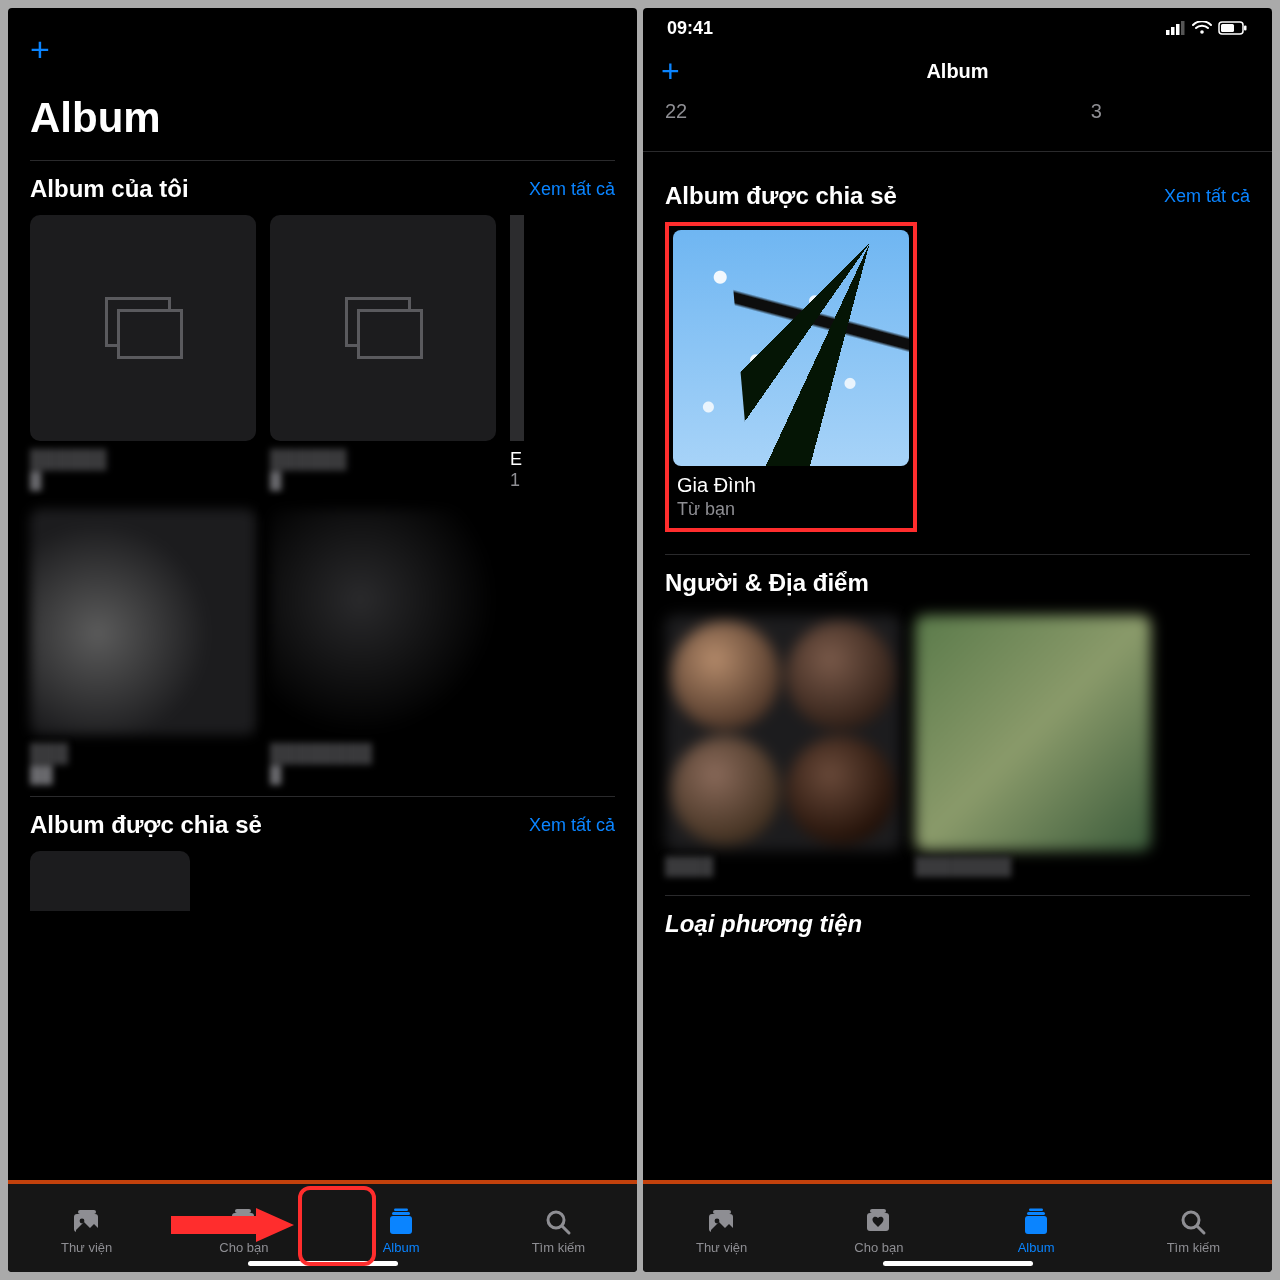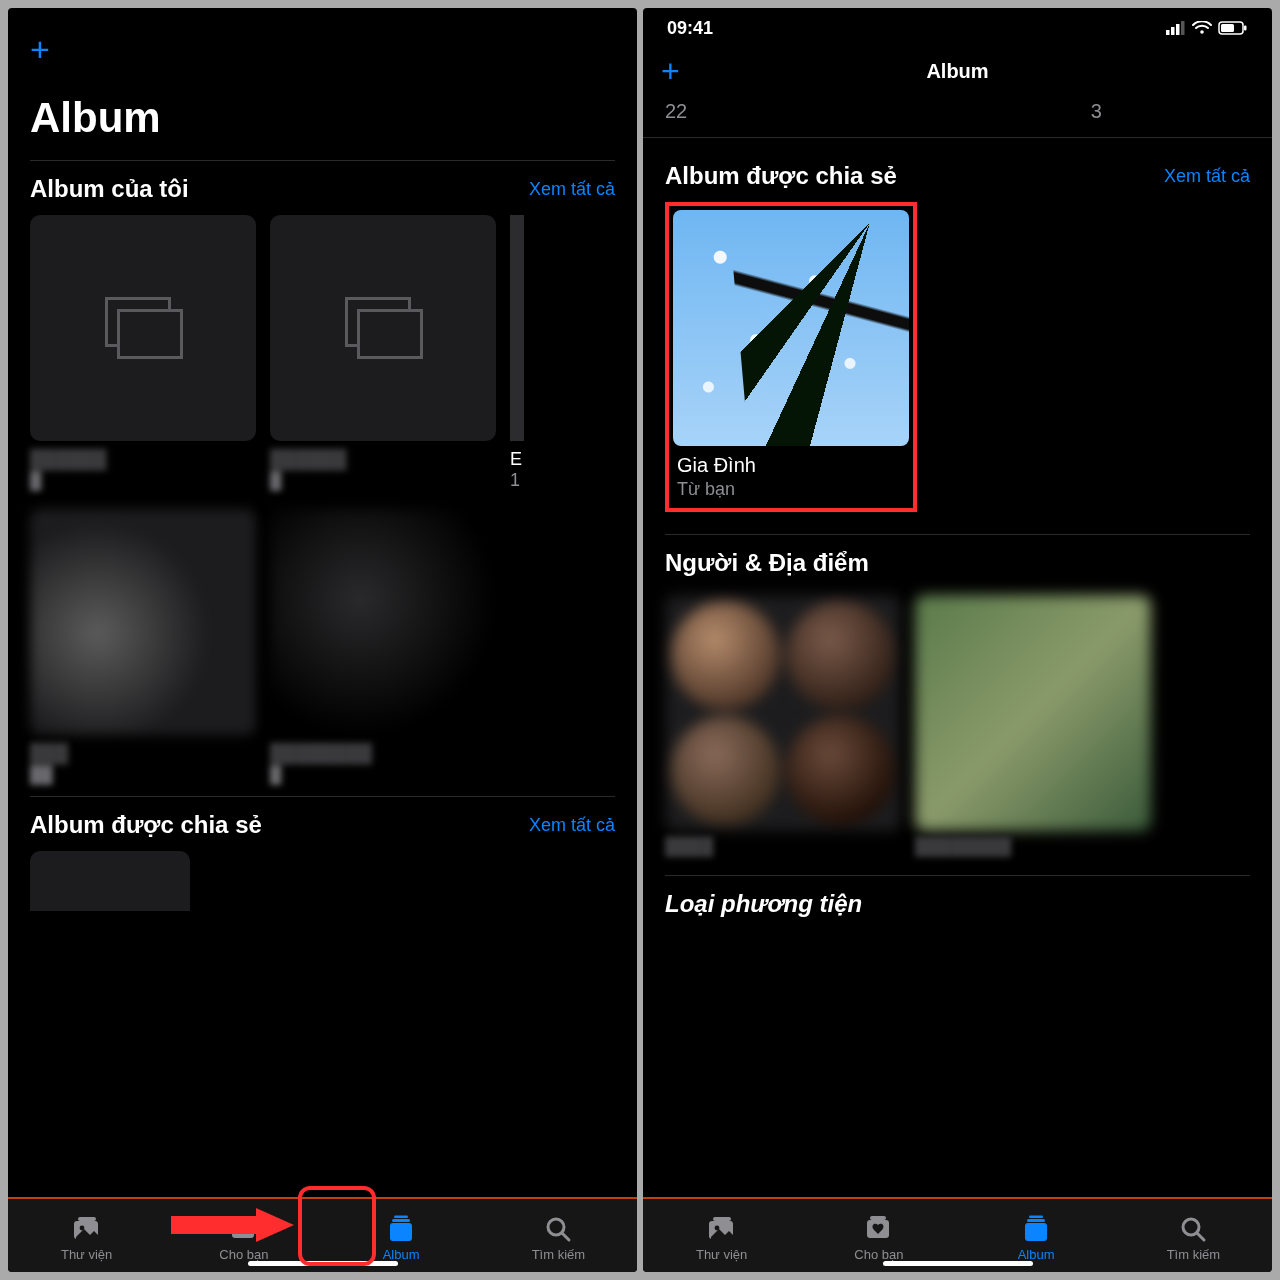--- a/index.html
+++ b/index.html
@@ -223,23 +223,23 @@
   }
   .face { border-radius: 50%; background: radial-gradient(circle at 40% 35%, #b58b6b 0%, #462f22 80%); }
   .pp-tile.places {
     background: linear-gradient(135deg, #5a7a4a 0%, #8a9a6a 50%, #3a5a3a 100%);
   }
   .pp-cap { color:#3a3a3c; font-size:17px; filter:blur(3px); padding:6px 22px 12px; display:flex; gap:14px;}
   .pp-cap span{width:236px;}
 
   
   .tabbar {
-    height: 75px;
+    height: 92px;
     background: #161616;
-    border-top: 2px solid #c2410c;
+    border-top: 4px solid #c2410c;
     display: flex;
     position: relative;
   }
   .tab {
     flex: 1;
     display: flex;
     flex-direction: column;
     align-items: center;
     justify-content: center;
     gap: 4px;
@@ -278,25 +278,25 @@
     left: 290px;
     bottom: 6px;
     width: 78px;
     height: 80px;
     pointer-events: none;
   }
 
   
   .count-row {
     display: flex;
-    padding: 6px 22px 14px;
+    padding: 6px 22px 28px;
     color: #8e8e93;
     font-size: 20px;
     border-bottom: 1px solid #2a2a2c;
-    margin-bottom: 10px;
+    margin-bottom: 16px;
   }
   .count-row .c1 { flex:1; }
   .count-row .c2 { flex:1; text-align:center; }
   .count-row .c3 { flex:0 0 10px; text-align:right; }
 </style>
 </head>
 <body>
 
 <div class="phone">
 

